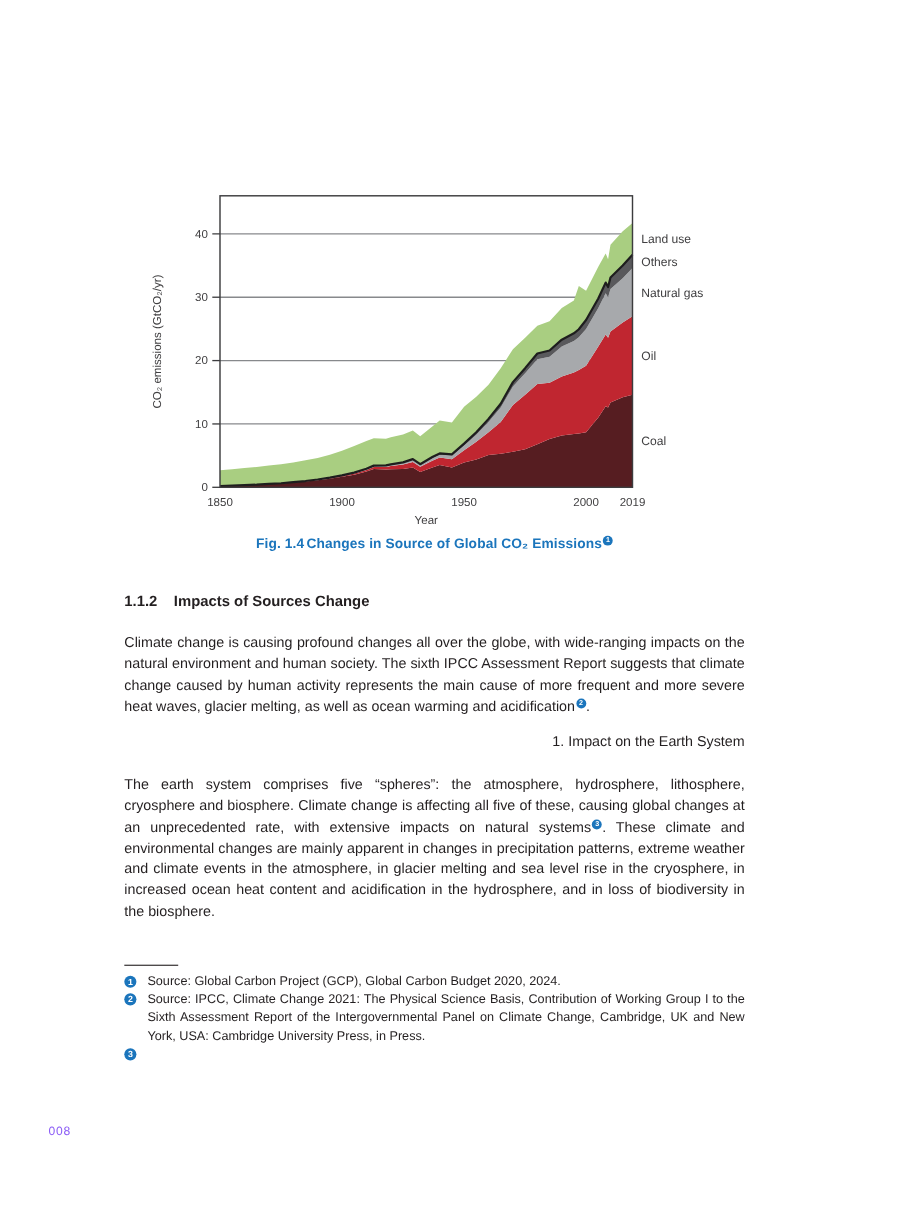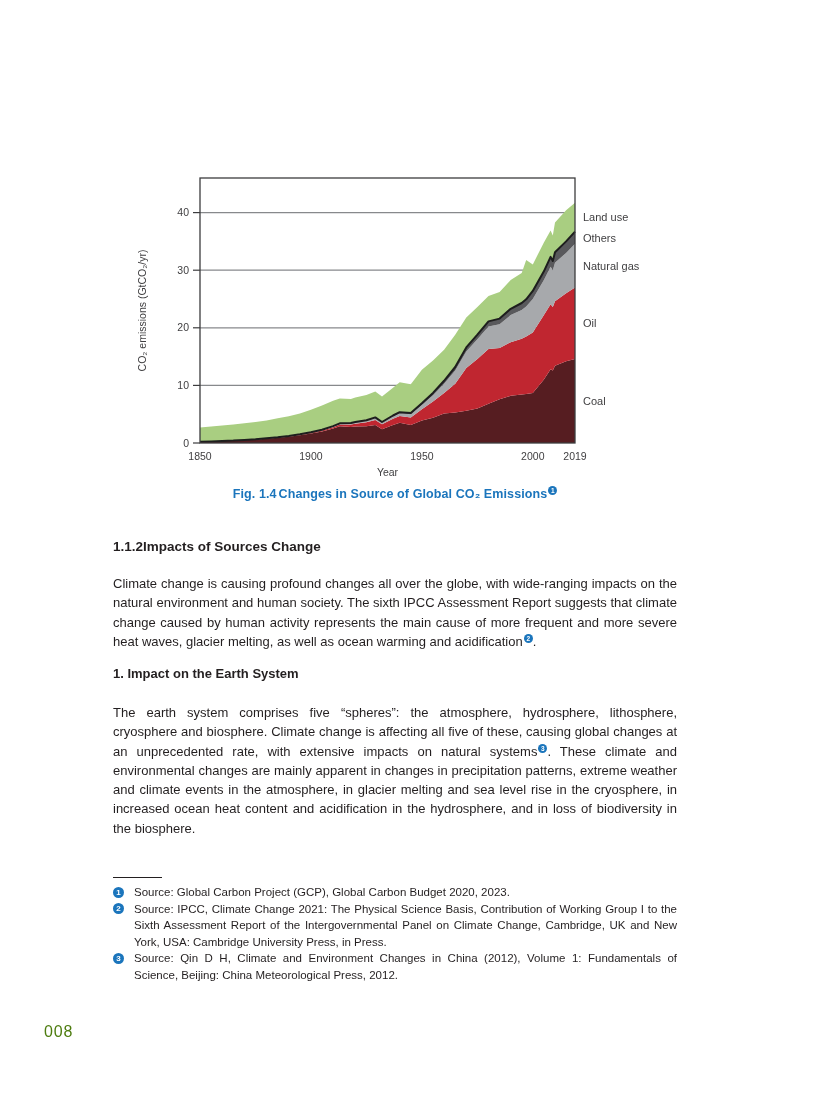--- a/index.html
+++ b/index.html
@@ -20,39 +20,39 @@
   .fig-caption .fig-label{margin-right:2px;}
   
   .fn-sup{
     display:inline-block;width:9px;height:9px;border-radius:50%;background:#1b75bc;
     color:#ffffff;font-size:6.5px;font-weight:bold;line-height:9px;text-align:center;
     position:relative;top:-5px;margin-left:1px;
   }
   
   .content{position:absolute;left:113px;width:564px;}
   .sec-heading{top:539px;font-size:13.5px;font-weight:bold;}
-  .sec-heading .sec-num{}
+  .sec-heading .sec-num{margin-right:15px;}
   .para{text-align:justify;font-size:13px;line-height:19.3px;}
   .para-1{top:574px;}
-  .sub-heading{top:666px;font-size:13px;font-weight:bold;}
+  .sub-heading{top:666px;font-size:13px;font-weight:normal;text-align:right;}
   .para-2{top:703px;}
   
   .fn-rule{position:absolute;left:113px;top:877px;width:49px;height:0;border-top:1.5px solid #231f20;}
   .footnotes{position:absolute;left:113px;top:884px;width:564px;}
   .footnotes ul{list-style:none;margin:0;padding:0;}
   .footnotes li{
     position:relative;padding-left:21px;text-align:justify;
     font-size:11.5px;line-height:16.6px;margin:0 0 0 0;
   }
   .fn-bullet{
     position:absolute;left:0;top:2.5px;width:11px;height:11px;border-radius:50%;
     background:#1b75bc;color:#ffffff;font-size:8px;font-weight:bold;line-height:11px;text-align:center;
   }
   
-  .page-number{position:absolute;left:44px;top:1023px;font-size:16px;color:#4d7c0f;letter-spacing:.8px;}
+  .page-number{position:absolute;left:44px;top:1023px;font-size:11px;color:#8b5cf6;letter-spacing:.8px;}
 </style>
 </head>
 <body>
 
 <div class="page">
 
   <div class="chart-wrap">
     <svg id="chart-svg" width="540" height="316" viewBox="0 0 540 316">
         <line x1="70" y1="217.4" x2="445" y2="217.4" stroke="#87898c" stroke-width="1.2"></line>
         <line x1="70" y1="159.8" x2="445" y2="159.8" stroke="#87898c" stroke-width="1.2"></line>
@@ -103,28 +103,27 @@
   <div class="content sub-heading" style="position:absolute;">1. Impact on the Earth System</div>
 
   <p class="content para para-2" style="position:absolute;margin:0;">The earth system comprises five “spheres”: the atmosphere, hydrosphere, lithosphere, cryosphere and biosphere. Climate change is affecting all five of these, causing global changes at an unprecedented rate, with extensive impacts on natural systems<span class="fn-sup">3</span>. These climate and environmental changes are mainly apparent in changes in precipitation patterns, extreme weather and climate events in the atmosphere, in glacier melting and sea level rise in the cryosphere, in increased ocean heat content and acidification in the hydrosphere, and in loss of biodiversity in the biosphere.</p>
 
   <div class="fn-rule"></div>
 
   <div class="footnotes">
     <ul>
       <li>
         <span class="fn-bullet">1</span>
-        <span>Source: Global Carbon Project (GCP), Global Carbon Budget 2020, 2023.</span>
+        <span>Source: Global Carbon Project (GCP), Global Carbon Budget 2020, 2024.</span>
       </li>
       <li>
         <span class="fn-bullet">2</span>
         <span>Source: IPCC, Climate Change 2021: The Physical Science Basis, Contribution of Working Group I to the Sixth Assessment Report of the Intergovernmental Panel on Climate Change, Cambridge, UK and New York, USA: Cambridge University Press, in Press.</span>
       </li>
       <li>
         <span class="fn-bullet">3</span>
-        <span>Source: Qin D H, Climate and Environment Changes in China (2012), Volume 1: Fundamentals of Science, Beijing: China Meteorological Press, 2012.</span>
       </li>
     </ul>
   </div>
 
   <div class="page-number">008</div>
 
 </div>
 
 </body></html>

